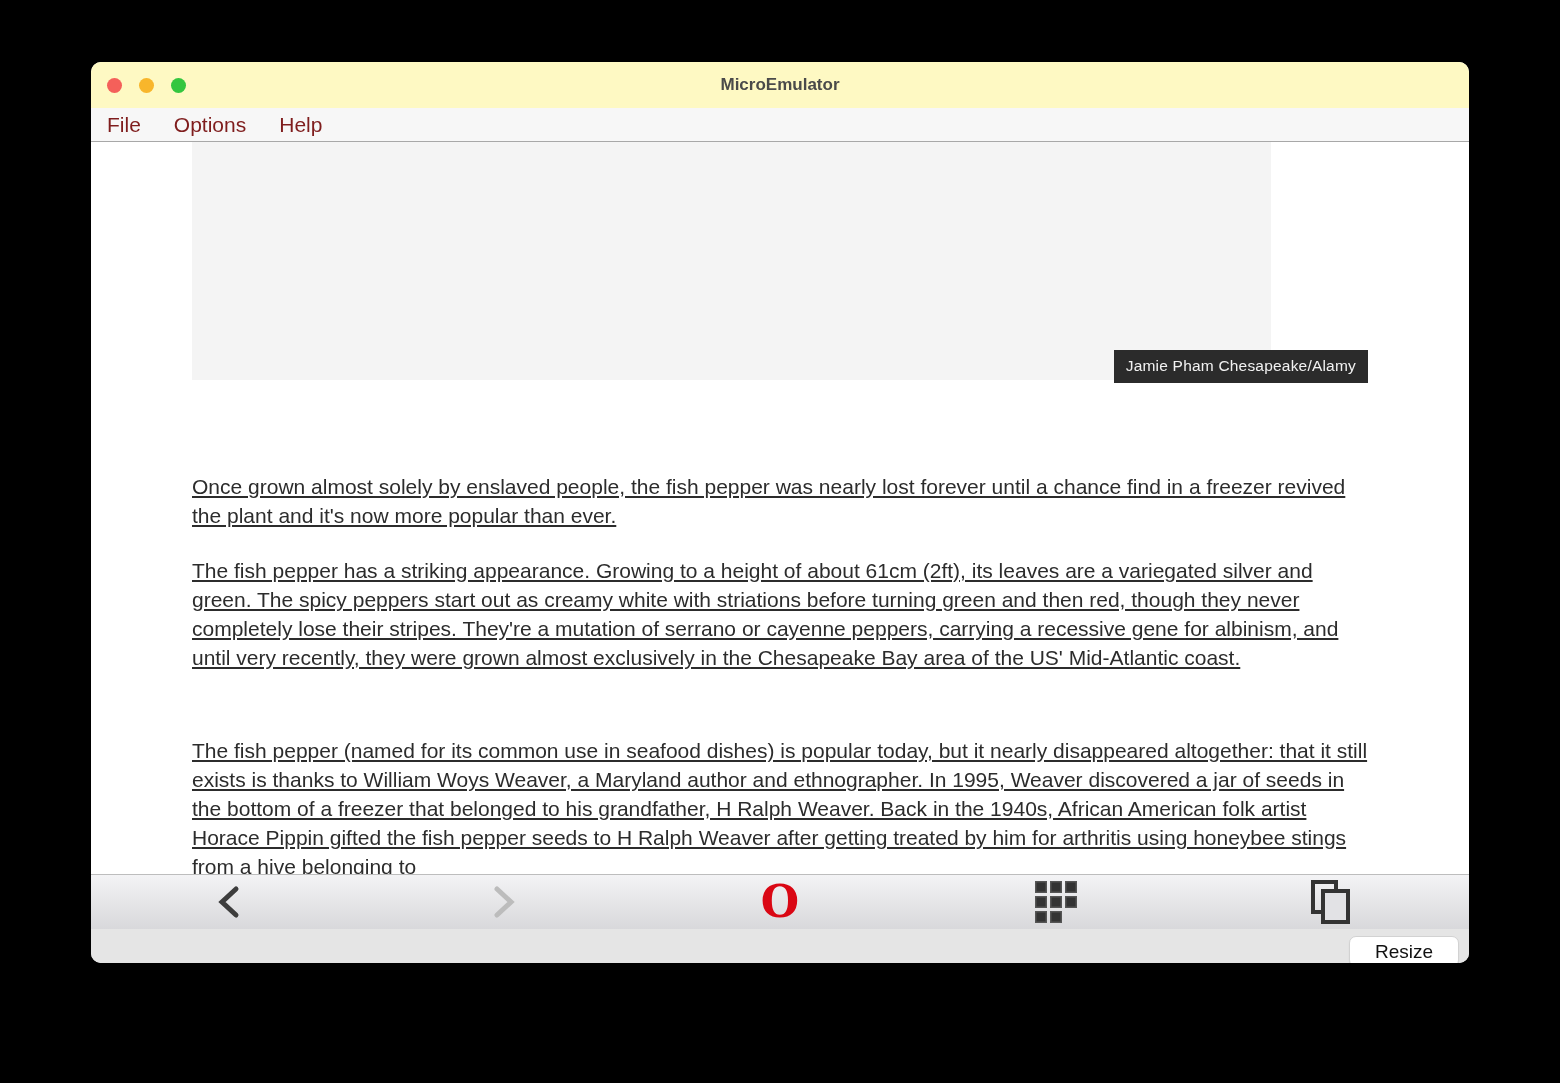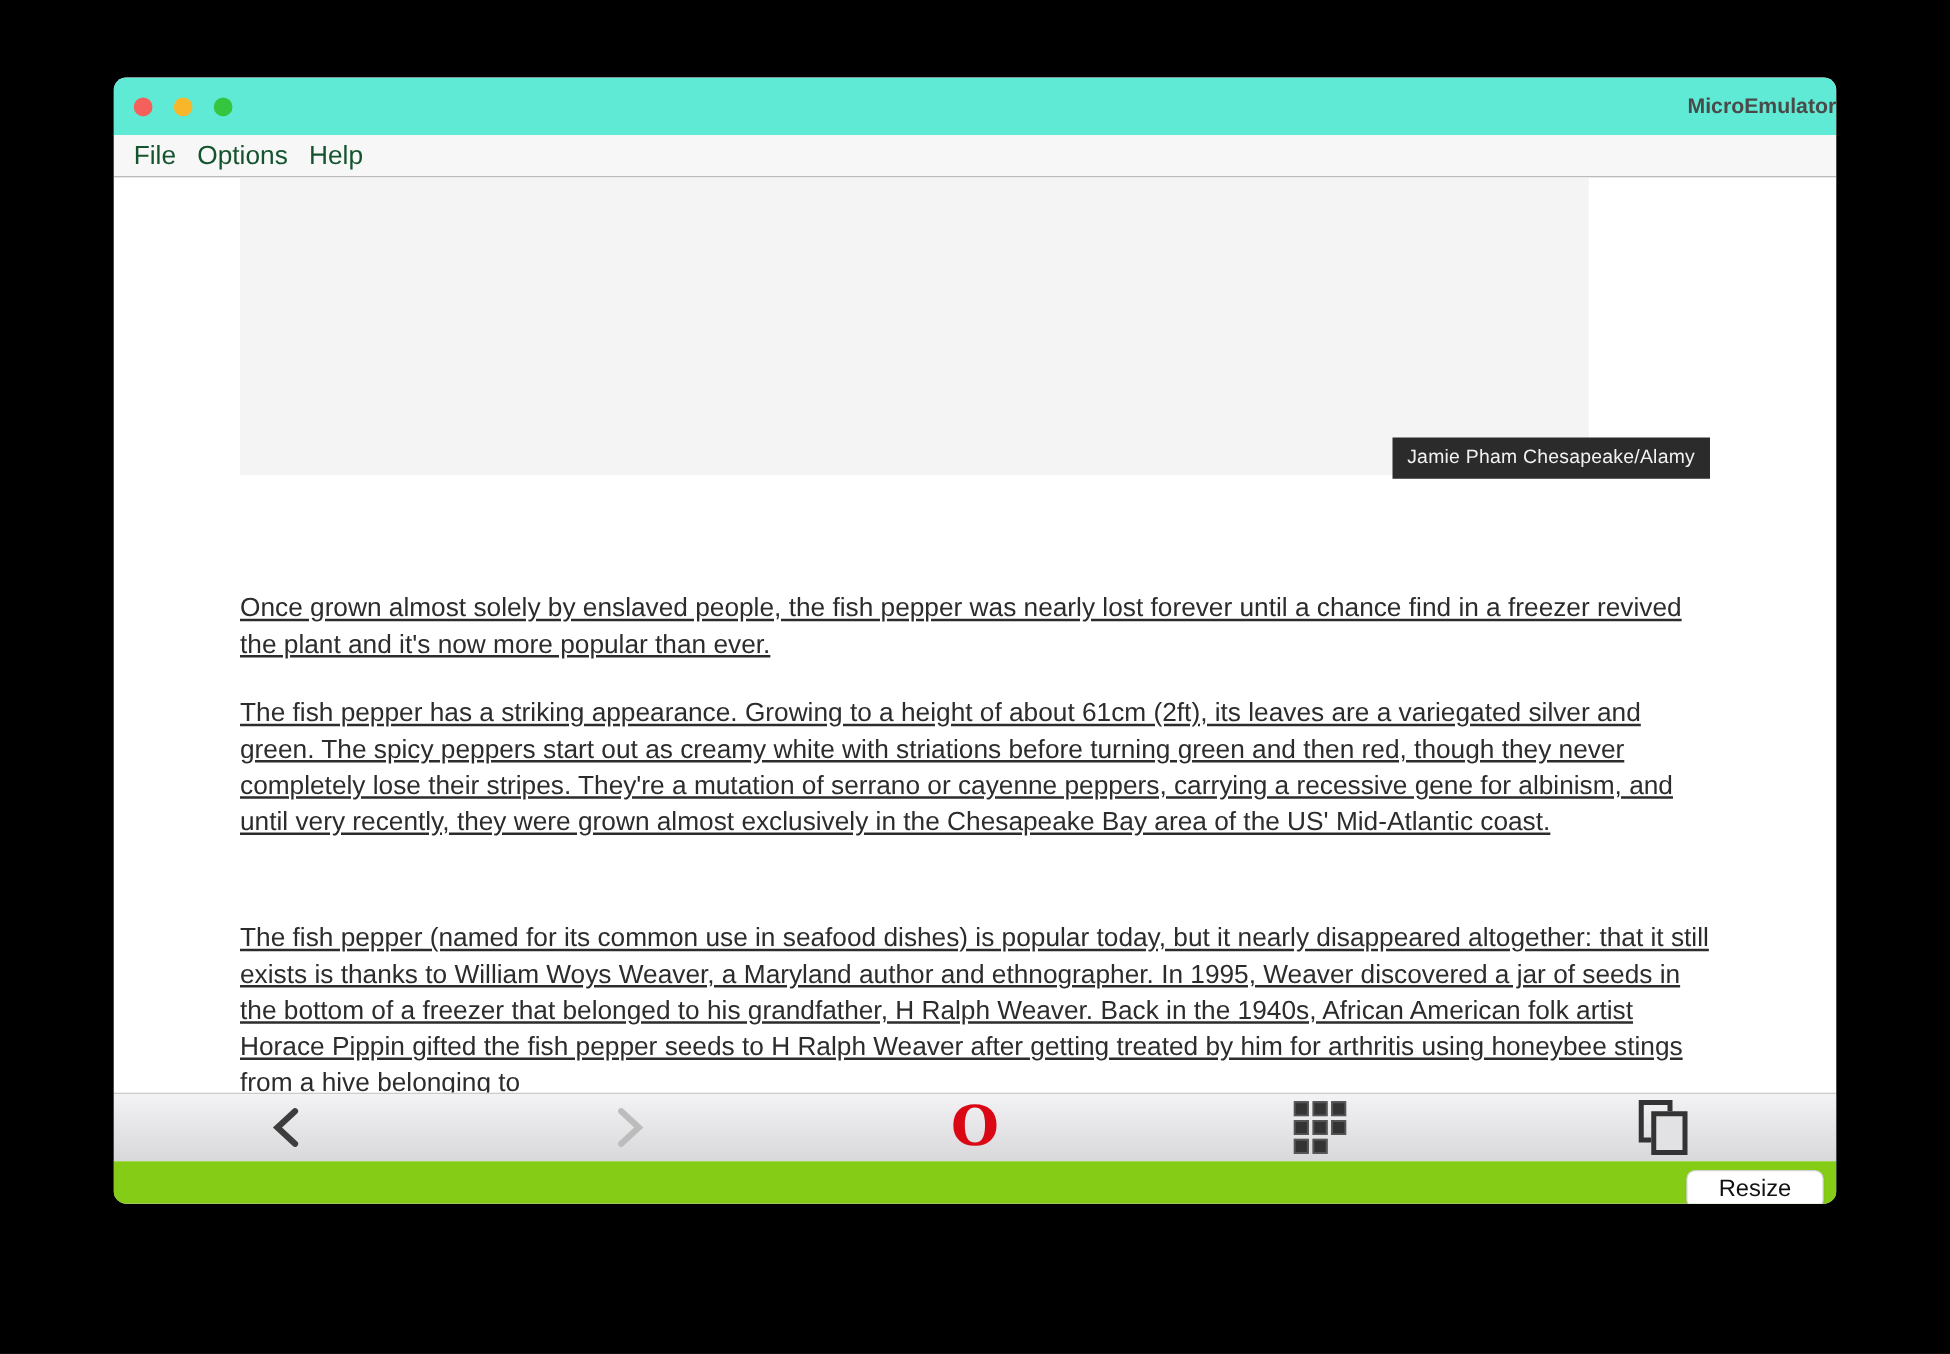--- a/index.html
+++ b/index.html
@@ -7,35 +7,35 @@
 
   .window{
     position:absolute; left:91px; top:62px; width:1378px; height:901px;
     border-radius:10px; overflow:hidden; background:#fff;
     display:flex; flex-direction:column;
     box-shadow:0 18px 45px rgba(0,0,0,.55);
   }
 
   
   .titlebar{
-    height:46px; background:#5eead4; position:relative; flex:none;
-    display:flex; align-items:center; justify-content:flex-end;
+    height:46px; background:#fef9c3; position:relative; flex:none;
+    display:flex; align-items:center; justify-content:center;
   }
   .traffic{ position:absolute; left:16px; top:16px; display:flex; gap:17px; }
   .light{ width:15px; height:15px; border-radius:50%; }
   .light.red{ background:#f4605a; }
   .light.yellow{ background:#f8b62b; }
   .light.green{ background:#34c63f; }
   .title{ font-size:17px; font-weight:bold; color:#4a4a4a; }
 
   
   .menubar{
     height:34px; background:#f7f7f7; border-bottom:1px solid #a8a8a8; flex:none;
-    display:flex; align-items:center; padding-left:16px; gap:17px;
-    font-size:21px; color:#14532d;
+    display:flex; align-items:center; padding-left:16px; gap:33px;
+    font-size:21px; color:#7f1d1d;
   }
   .menu-item{ cursor:default; }
 
   
   .viewport{ flex:1; position:relative; background:#fff; overflow:hidden; }
   .hero{ position:absolute; left:101px; top:0; width:1079px; height:238px; background:#f4f4f4; }
   .credit-badge{
     position:absolute; top:208px; right:101px; background:#2b2b2b; color:#f2f2f2;
     font-size:15.5px; padding:7px 12px 8px 12px; letter-spacing:.2px;
   }
@@ -60,21 +60,21 @@
   .tool-cell{ flex:1; display:flex; align-items:center; justify-content:center; }
   .opera-o{ font-family:"DejaVu Serif", serif; font-weight:bold; font-size:44px; line-height:1; color:#da0714; }
   .dialpad{ display:grid; grid-template-columns:repeat(3,12px); grid-auto-rows:12px; gap:3px; }
   .dialpad .sq{ background:#333; box-shadow:inset 0 0 0 1.5px #555; }
   .dialpad .sq.empty{ background:transparent; box-shadow:none; }
   .pages{ position:relative; width:40px; height:44px; }
   .pages .back{ position:absolute; left:0; top:0; width:27px; height:34px; border:4px solid #333; background:transparent; }
   .pages .front{ position:absolute; left:10px; top:9px; width:29px; height:35px; border:4px solid #333; background:#e2e2e5; }
 
   
-  .statusbar{ height:34px; flex:none; background:#84cc16; position:relative; }
+  .statusbar{ height:34px; flex:none; background:#e5e5e5; position:relative; }
   .resize-btn{
     position:absolute; right:10px; top:7px; height:31px; padding:0 25px;
     background:#fff; border:1px solid #d2d2d2; border-radius:7px;
     font-size:19px; color:#111; font-family:"Liberation Sans", sans-serif;
     box-shadow:0 1px 1px rgba(0,0,0,.12); cursor:pointer;
   }
 </style>
 </head>
 <body>
 

